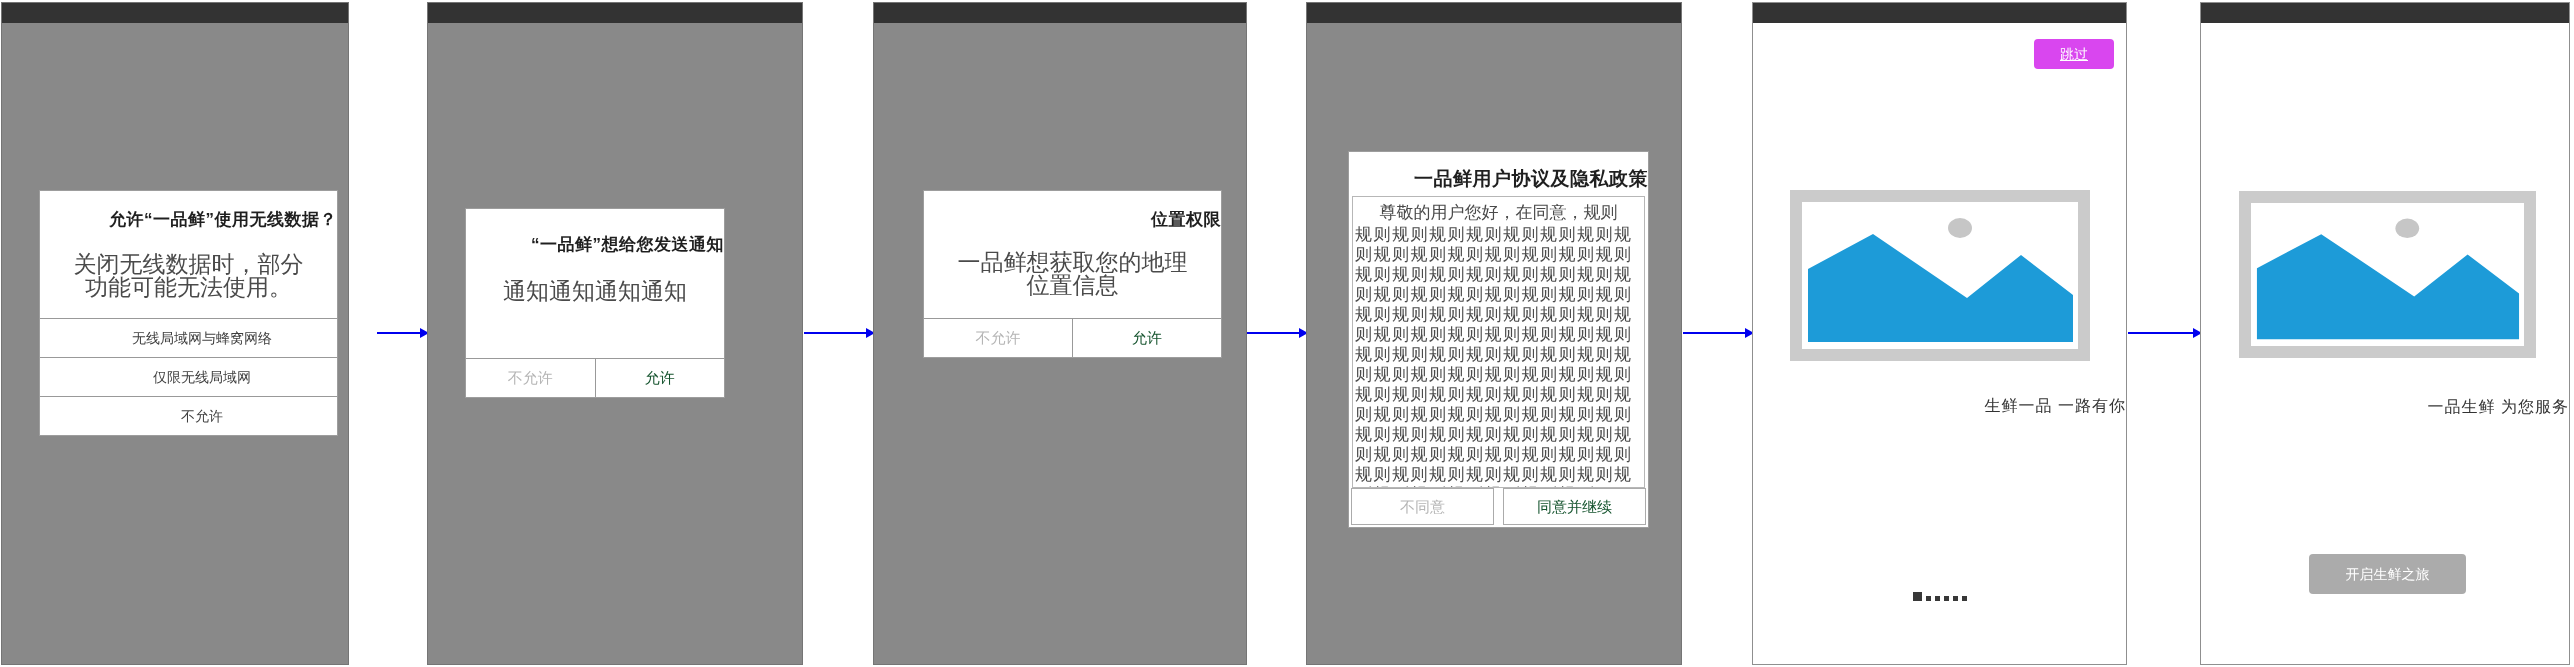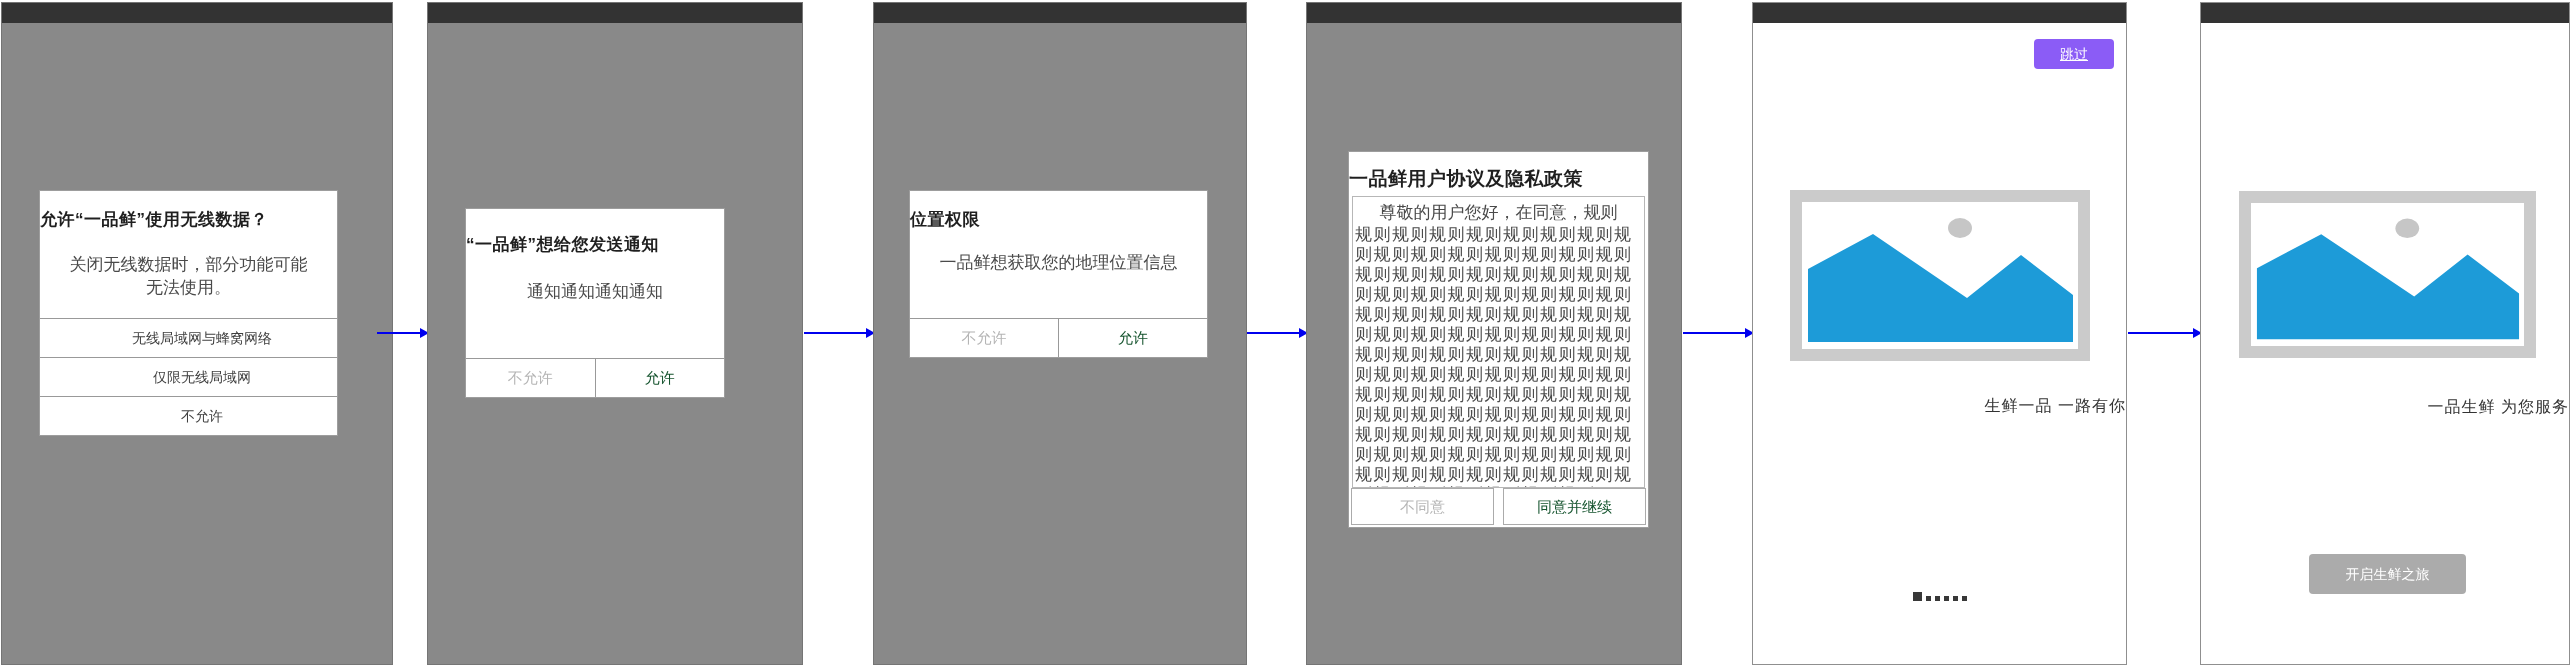--- a/index.html
+++ b/index.html
@@ -10,54 +10,54 @@
   .screen{position:absolute;top:2px;height:663px;background:#898989;border:1px solid #757575;box-sizing:border-box;overflow:hidden;}
   .screen.light{background:#ffffff;border-color:#8f8f8f;}
   .statusbar{position:absolute;left:0;top:0;width:100%;height:20px;background:#333333;}
 
   
   .arrow{position:absolute;top:332px;height:2px;background:#0000ee;}
   .arrow .head{position:absolute;right:-2px;top:-4px;width:0;height:0;border-left:9px solid #0000ee;border-top:5px solid transparent;border-bottom:5px solid transparent;}
 
   
   .dialog{position:absolute;background:#ffffff;border:1px solid #9d9d9d;box-sizing:border-box;}
-  .dlg-title{padding-top:17px;text-align:left;font-size:17px;font-weight:bold;color:#1f1f1f;letter-spacing:.5px;}
-  .dlg-body{margin-top:22px;padding:0 24px;text-align:center;font-size:17px;line-height:23px;color:#4a4a4a;}
+  .dlg-title{padding-top:17px;text-align:right;font-size:17px;font-weight:bold;color:#1f1f1f;letter-spacing:.5px;}
+  .dlg-body{margin-top:22px;padding:0 24px;text-align:center;font-size:23px;line-height:23px;color:#4a4a4a;}
   .opt-rows{position:absolute;left:0;right:0;bottom:0;}
   .opt{height:39px;line-height:38px;text-align:center;font-size:14px;color:#3f3f3f;border-top:1px solid #999;box-sizing:border-box;cursor:pointer;padding-left:27px;}
   .btn-row{position:absolute;left:0;right:0;bottom:0;height:39px;border-top:1px solid #999;display:flex;box-sizing:border-box;}
   .btn-row .cell{flex:1;line-height:38px;text-align:center;font-size:15px;cursor:pointer;}
   .btn-row .cell.right{border-left:1px solid #999;}
   .txt-disabled{color:#b5b5b5;}
   .txt-dark{color:#14532d;}
 
   
   .agree-text{position:absolute;left:3px;right:3px;top:44px;height:292px;border:1px solid #b7b7b7;box-sizing:border-box;overflow:hidden;}
   .agree-intro{padding-top:4px;text-align:center;font-size:17px;line-height:24px;color:#4a4a4a;}
   .agree-rules{padding:0 2px;font-size:17px;line-height:20px;letter-spacing:1.5px;color:#4a4a4a;word-break:break-all;text-align:left;}
   .agree-btns{position:absolute;left:2px;right:2px;bottom:2px;height:37px;display:flex;gap:9px;}
   .agree-btns .cell{flex:1;border:1px solid #ababab;box-sizing:border-box;line-height:35px;text-align:center;font-size:15px;cursor:pointer;}
 
   
-  .skip-btn{position:absolute;border-radius:4px;background:#8b5cf6;color:#ffffff;font-size:14px;text-align:center;cursor:pointer;text-decoration:underline;}
+  .skip-btn{position:absolute;border-radius:4px;background:#d946ef;color:#ffffff;font-size:14px;text-align:center;cursor:pointer;text-decoration:underline;}
   .placeholder{position:absolute;background:#cbcbcb;}
   .placeholder .inner{position:absolute;left:12px;right:12px;top:12px;bottom:12px;background:#ffffff;}
   .placeholder svg{display:block;width:100%;height:100%;}
   .caption{position:absolute;left:0;width:100%;text-align:right;font-size:16px;font-weight:normal;color:#333333;letter-spacing:1px;}
   .dots{position:absolute;left:0;width:100%;display:flex;justify-content:center;align-items:flex-end;gap:4px;}
   .dot{width:5px;height:5px;background:#383838;display:inline-block;}
   .dot.active{width:9px;height:9px;}
   .cta-btn{position:absolute;border-radius:4px;background:#ababab;color:#ffffff;font-size:14px;text-align:center;cursor:pointer;}
 </style>
 </head>
 <body>
 
 <div class="canvas">
 
-  <div class="screen" style="left:1px;width:392px;">
+  <div class="screen" style="left:1px;width:348px;">
     <div class="statusbar"></div>
     <div class="dialog" style="left:37px;top:187px;width:299px;height:246px;">
       <div class="dlg-title">允许“一品鲜”使用无线数据？</div>
       <div class="dlg-body">关闭无线数据时，部分功能可能无法使用。</div>
       <div class="opt-rows">
         <div class="opt">无线局域网与蜂窝网络</div>
         <div class="opt">仅限无线局域网</div>
         <div class="opt">不允许</div>
       </div>
     </div>
@@ -78,21 +78,21 @@
       </div>
     </div>
   </div>
 
   <div class="arrow" style="left:804px;width:69px;">
       <span class="head"></span>
     </div>
 
   <div class="screen" style="left:873px;width:374px;">
     <div class="statusbar"></div>
-    <div class="dialog" style="left:35px;top:187px;width:299px;height:168px;">
+    <div class="dialog" style="left:49px;top:187px;width:299px;height:168px;">
       <div class="dlg-title">位置权限</div>
       <div class="dlg-body" style="margin-top:20px;">一品鲜想获取您的地理位置信息</div>
       <div class="btn-row">
         <div class="cell txt-disabled">不允许</div>
         <div class="cell right txt-dark">允许</div>
       </div>
     </div>
   </div>
 
   <div class="arrow" style="left:1247px;width:59px;">

